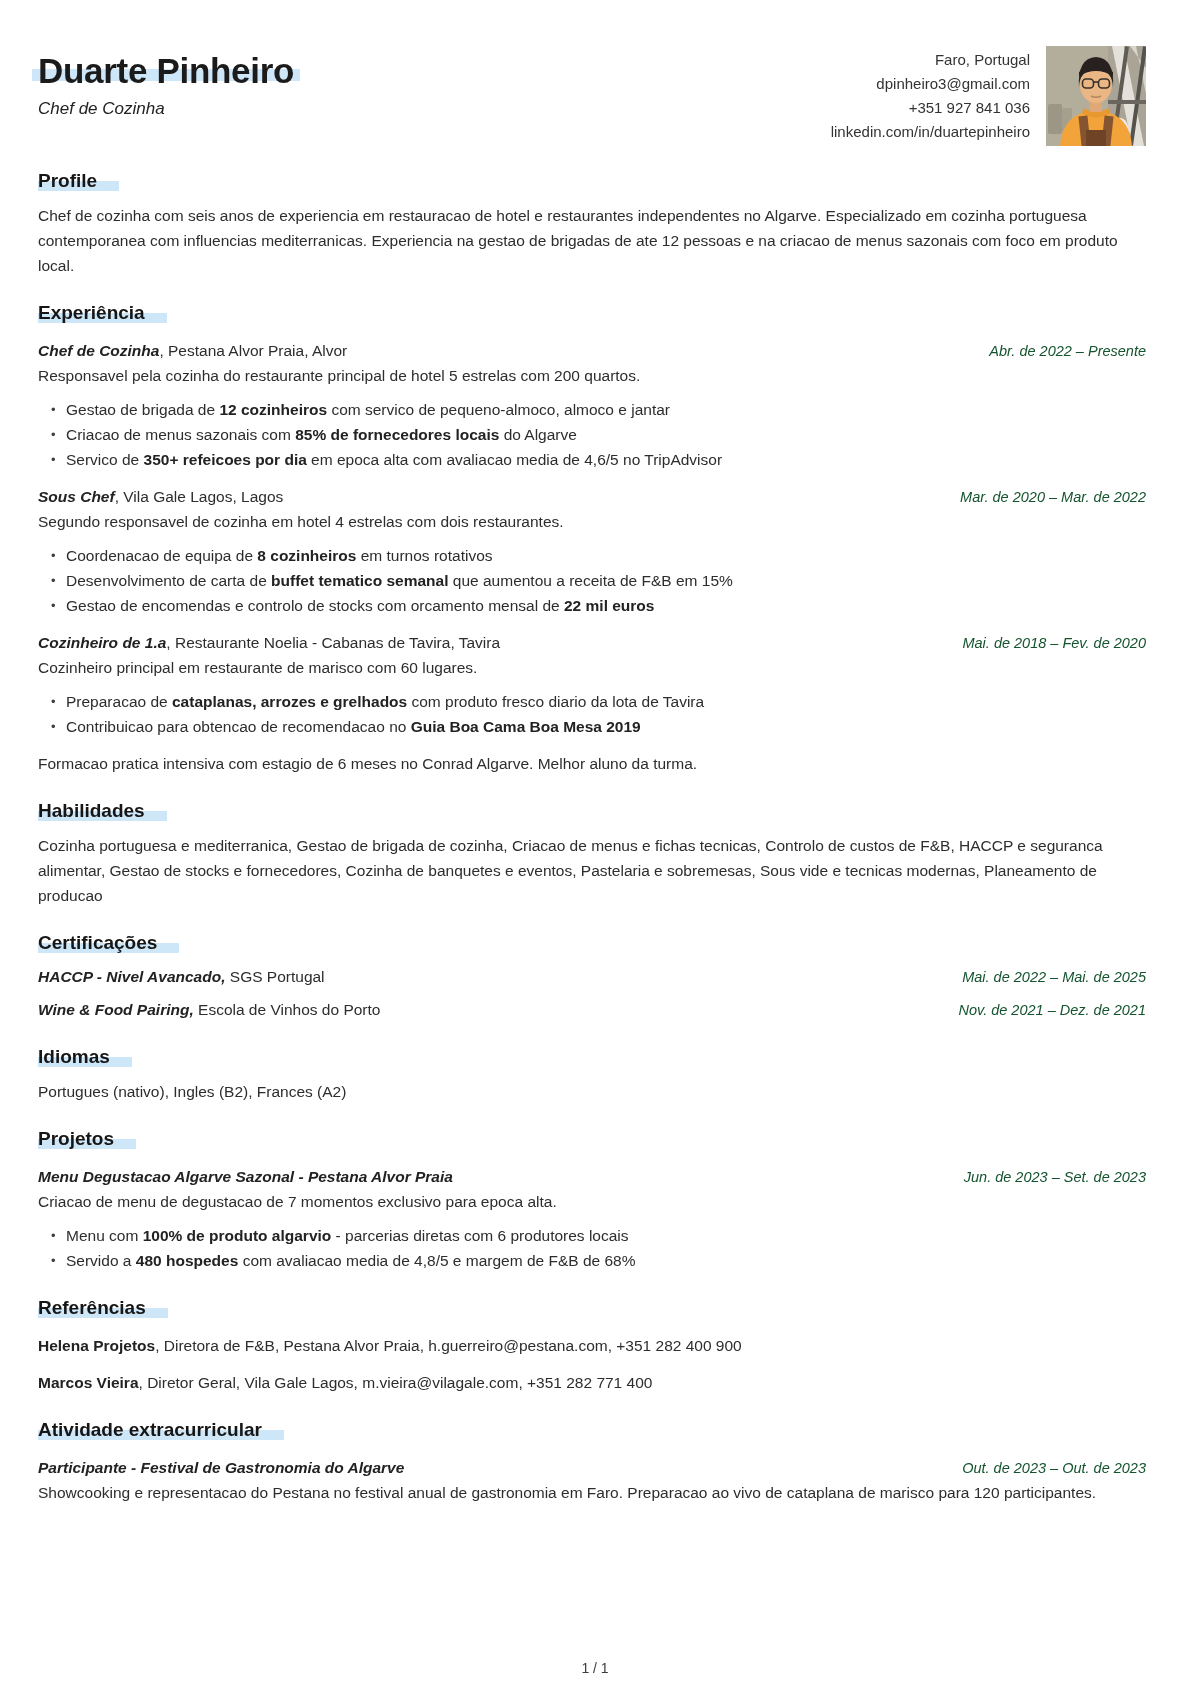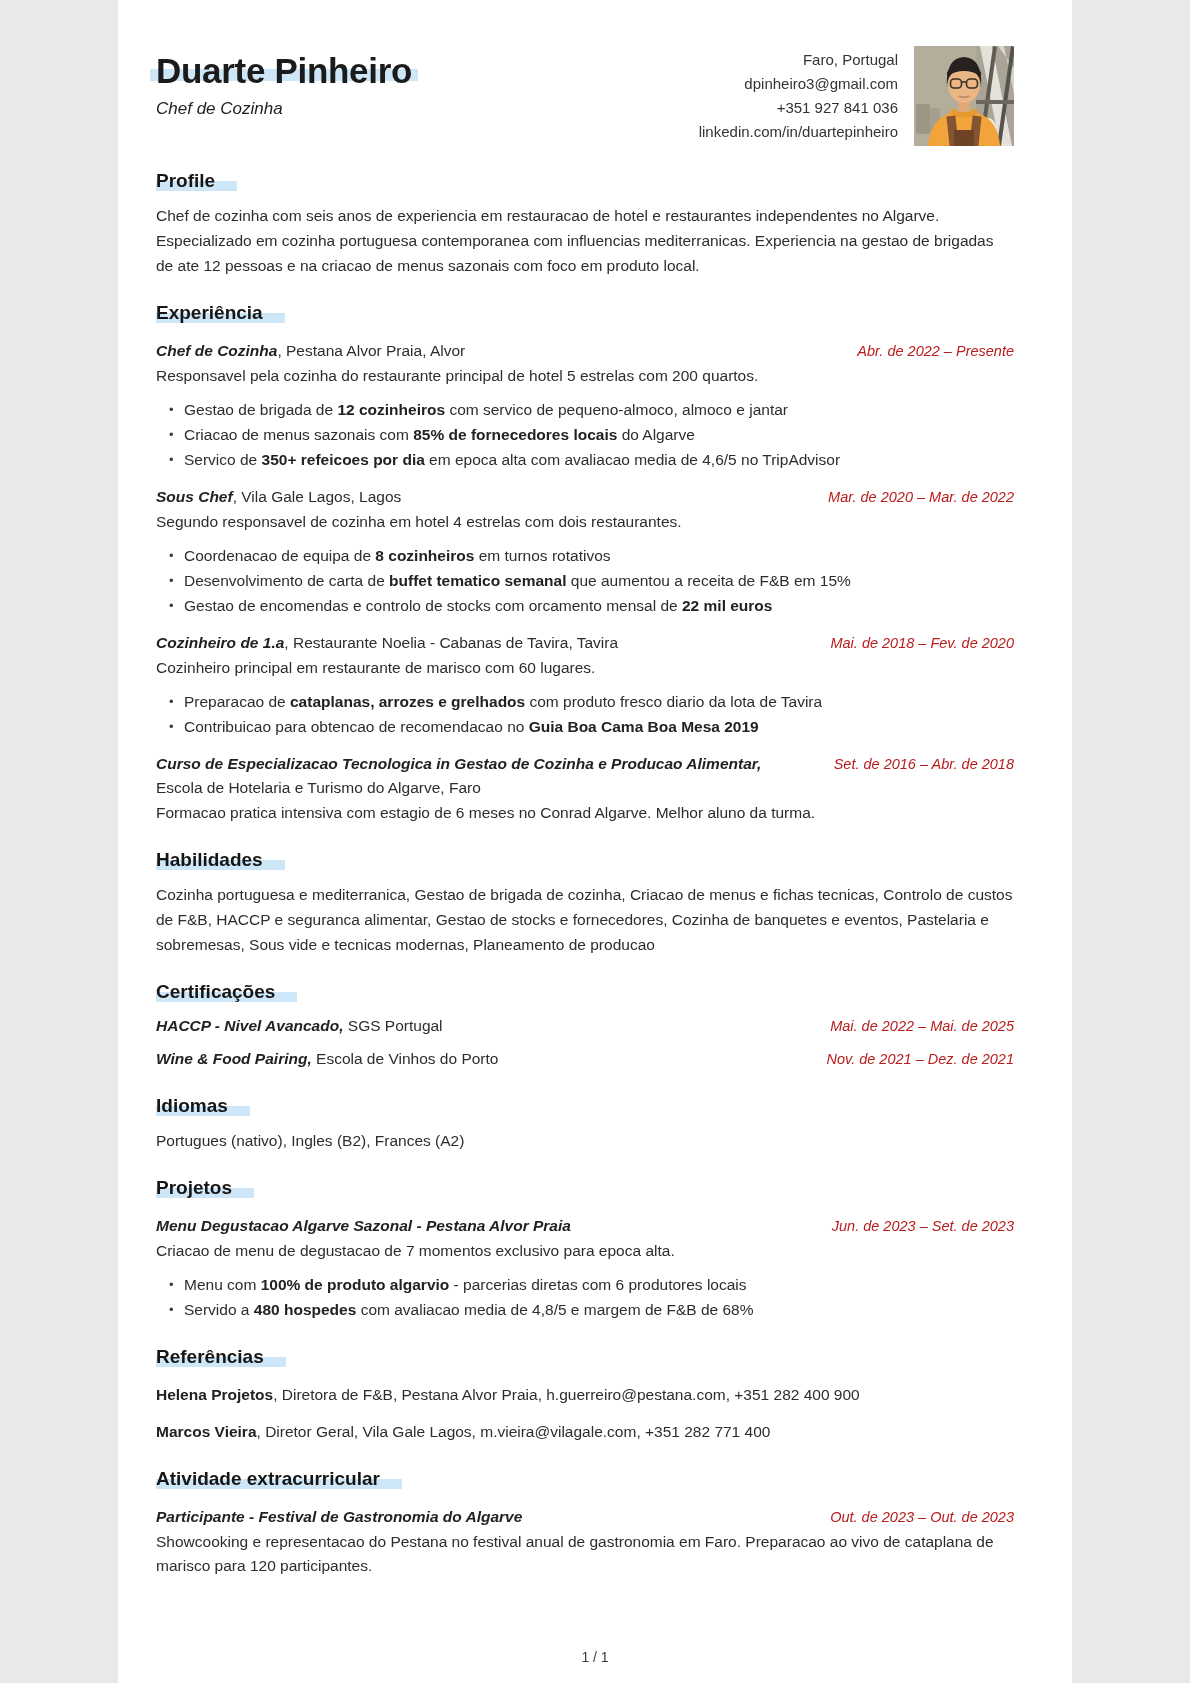--- a/index.html
+++ b/index.html
@@ -1,20 +1,20 @@
 <!DOCTYPE html>
 <html><head>
 <meta charset="utf-8">
 <style>
   * { margin:0; padding:0; box-sizing:border-box; }
   html,body { background:#e9e9e9; }
   body { font-family:"Liberation Sans", sans-serif; }
   .page {
-    position:relative; width:954px; height:1683px; margin:0 auto;
-    background:#ffffff; padding:46px 58px 0 38px; overflow:hidden;
+    position:relative; width:1190px; height:1683px; margin:0 auto;
+    background:#ffffff; padding:46px 44px 0 38px; overflow:hidden;
     color:#2d2d2d;
   }
   
   .header { display:flex; justify-content:space-between; align-items:flex-start; }
   .h-left { padding-top:4px; }
   .name { font-size:35px; line-height:42px; font-weight:700; color:#1b1b1b; letter-spacing:-0.3px; }
   .name .name-hl {
     background:linear-gradient(to bottom, transparent 46%, #cde6f8 46%, #cde6f8 76%, transparent 76%);
     padding:0 6px; margin-left:-6px;
   }
@@ -29,35 +29,35 @@
   }
   .sec .hl {
     background:linear-gradient(to bottom, transparent 52%, #cde6f8 52%, #cde6f8 98%, transparent 98%);
     padding-right:22px;
   }
   .para { font-size:15.5px; line-height:25px; color:#2d2d2d; }
   .entry { margin-top:13px; }
   .entry-head { display:flex; justify-content:space-between; align-items:baseline; }
   .entry-title { font-size:15.5px; line-height:24px; color:#2d2d2d; }
   .ti { font-weight:700; font-style:italic; color:#222; }
-  .entry-date { font-style:italic; font-size:14.5px; color:#b91c1c; white-space:nowrap; padding-left:24px; }
+  .entry-date { font-style:italic; font-size:14.5px; color:#14532d; white-space:nowrap; padding-left:24px; }
   .desc { font-size:15.5px; line-height:24px; margin-top:1px; }
   ul.bullets { list-style:none; margin-top:9px; }
   ul.bullets li {
     position:relative; padding-left:28px; font-size:15.5px; line-height:25px; color:#2d2d2d;
   }
   ul.bullets li::before {
     content:"•"; position:absolute; left:13px; top:0; color:#3f3f3f; font-size:13px; line-height:25px;
   }
   b { font-weight:700; color:#222; }
   .ref-line { font-size:15.5px; line-height:24px; margin-top:13px; }
   .ref-name { font-weight:700; color:#222; }
   .cert-row { margin-top:9px; }
   .footer {
-    position:absolute; bottom:18px; left:0; right:0; text-align:center;
+    position:absolute; bottom:7px; left:0; right:0; text-align:center;
     font-size:14px; color:#3c3c3c;
   }
 </style>
 </head>
 <body>
 
 <div class="page">
 
   <div class="header">
     <div class="h-left">
@@ -144,24 +144,20 @@
       <div class="entry-date">Mai. de 2018 – Fev. de 2020</div>
     </div>
     <div class="desc">Cozinheiro principal em restaurante de marisco com 60 lugares.</div>
     <ul class="bullets">
       <li><span>Preparacao de </span><b>cataplanas, arrozes e grelhados</b><span> com produto fresco diario da lota de Tavira</span></li>
       <li><span>Contribuicao para obtencao de recomendacao no </span><b>Guia Boa Cama Boa Mesa 2019</b><span></span></li>
     </ul>
   </div>
 
   <div class="entry">
-    <div class="entry-head">
-      <div class="entry-title"><span class="ti">Curso de Especializacao Tecnologica in Gestao de Cozinha e Producao Alimentar,</span><span> Escola de Hotelaria e Turismo do Algarve, Faro</span></div>
-      <div class="entry-date">Set. de 2016 – Abr. de 2018</div>
-    </div>
     <div class="desc">Formacao pratica intensiva com estagio de 6 meses no Conrad Algarve. Melhor aluno da turma.</div>
   </div>
 
   <h2 class="sec"><span class="hl">Habilidades</span></h2>
   <p class="para">Cozinha portuguesa e mediterranica, Gestao de brigada de cozinha, Criacao de menus e fichas tecnicas, Controlo de custos de F&amp;B, HACCP e seguranca alimentar, Gestao de stocks e fornecedores, Cozinha de banquetes e eventos, Pastelaria e sobremesas, Sous vide e tecnicas modernas, Planeamento de producao</p>
 
   <h2 class="sec"><span class="hl">Certificações</span></h2>
   <div class="entry-head cert-row">
     <div class="entry-title"><span class="ti">HACCP - Nivel Avancado,</span><span> SGS Portugal</span></div>
     <div class="entry-date">Mai. de 2022 – Mai. de 2025</div>

